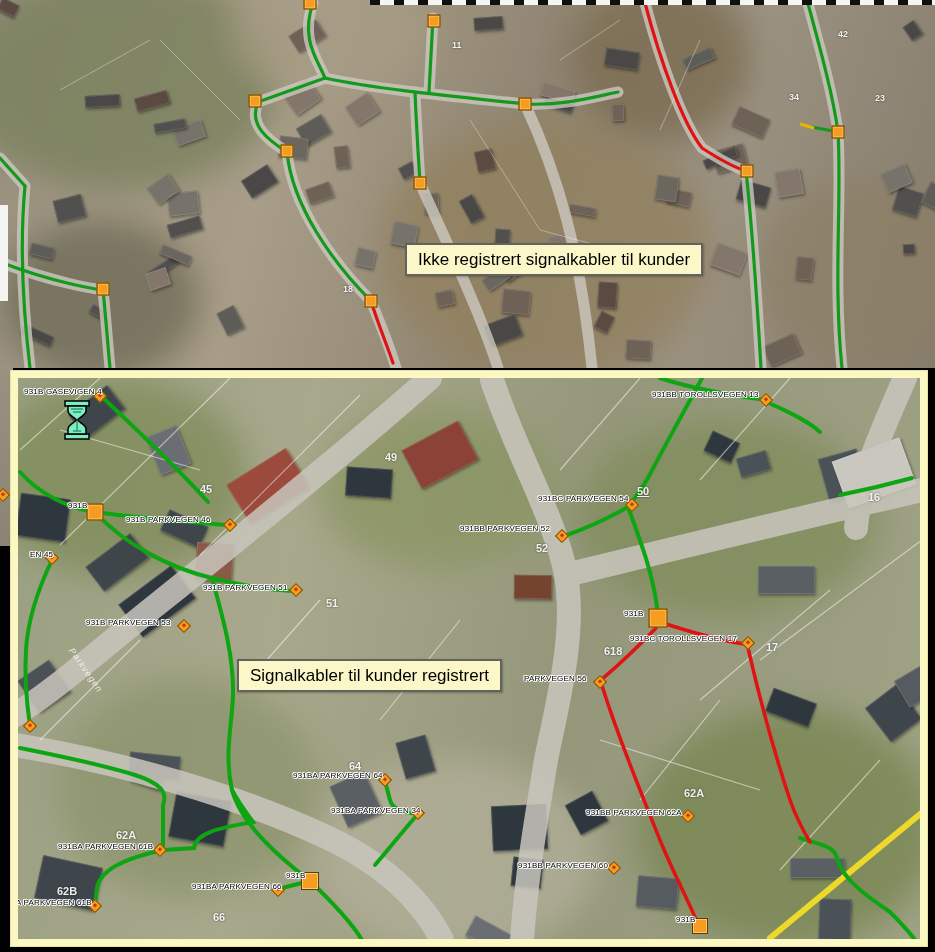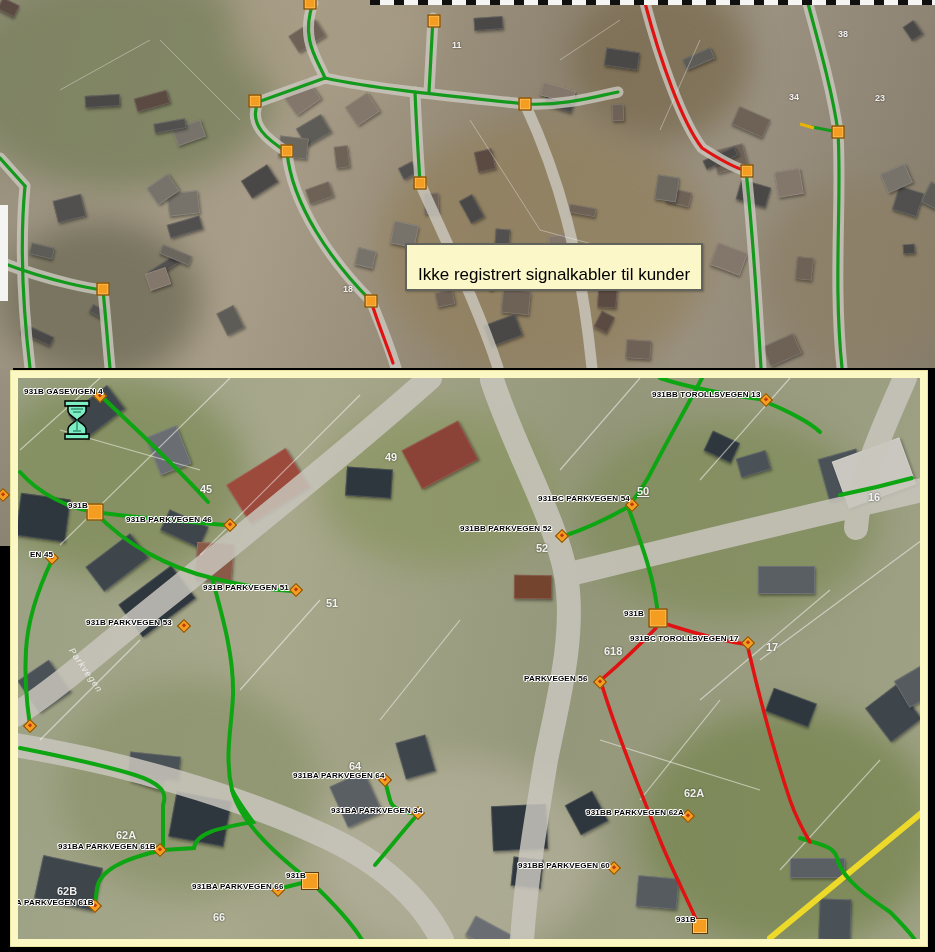--- a/index.html
+++ b/index.html
@@ -15,27 +15,27 @@
   #lstrip{left:0;top:368px;width:13px;height:178px;
     background:linear-gradient(#9a9180,#8b8472);}
   .blob{position:absolute;border-radius:50%;filter:blur(16px);opacity:.75;}
   .house{position:absolute;box-shadow:1px 2px 3px rgba(0,0,0,.35), inset 0 0 0 1px rgba(255,255,255,.12);}
   svg.ov{position:absolute;left:0;top:0;}
   .sq{position:absolute;background:#f49d20;border:1px solid #5f3c05;
       box-shadow:inset 0 0 0 1px #ffc76e;transform:translate(-50%,-50%);}
   .dia{position:absolute;width:8px;height:8px;background:#f49d20;border:1px solid #7c4a00;
       transform:translate(-50%,-50%) rotate(45deg);}
   .dia i{position:absolute;left:2px;top:2px;width:3px;height:3px;background:#c03a10;display:block;}
-  .lbl{position:absolute;font-weight:bold;font-size:8px;letter-spacing:.2px;color:#000;white-space:nowrap;
+  .lbl{position:absolute;font-weight:normal;font-size:8px;letter-spacing:.2px;color:#000;white-space:nowrap;
       text-shadow:1px 0 0 #fff,-1px 0 0 #fff,0 1px 0 #fff,0 -1px 0 #fff,1px 1px 0 #fff,-1px -1px 0 #fff;}
   .num{position:absolute;font-weight:bold;font-size:11px;color:rgba(255,255,255,.92);
       text-shadow:0 0 2px rgba(0,0,0,.65);white-space:nowrap;}
   .numt{font-size:9px;}
   .callout{position:absolute;background:#fcf7c9;border:2px solid #63635e;color:#000;
-      font-size:17px;padding:20px 11px 4px;white-space:nowrap;box-shadow:1px 1px 2px rgba(0,0,0,.25);}
+      font-size:17px;padding:5px 11px 4px;white-space:nowrap;box-shadow:1px 1px 2px rgba(0,0,0,.25);}
   #dashes{position:absolute;left:370px;top:0;width:565px;height:5px;background:
       repeating-linear-gradient(90deg,#101010 0 10px,#f5f5f3 10px 24px);}
   #notch{position:absolute;left:0;top:205px;width:8px;height:96px;background:#f4f4f2;}
   .street{position:absolute;font-style:italic;font-size:9px;color:rgba(255,255,255,.75);
       transform:rotate(55deg);transform-origin:0 0;letter-spacing:1px;}
   .hour{position:absolute;}
 </style>
 </head>
 <body>
 
@@ -174,21 +174,21 @@
         <div class="sq" style="left: 287px; top: 151px; width: 11px; height: 11px;"></div>
         <div class="sq" style="left: 525px; top: 104px; width: 11px; height: 11px;"></div>
         <div class="sq" style="left: 420px; top: 183px; width: 11px; height: 11px;"></div>
         <div class="sq" style="left: 103px; top: 289px; width: 11px; height: 11px;"></div>
         <div class="sq" style="left: 838px; top: 132px; width: 11px; height: 11px;"></div>
         <div class="sq" style="left: 747px; top: 171px; width: 11px; height: 11px;"></div>
         <div class="sq" style="left: 371px; top: 301px; width: 11px; height: 11px;"></div>
       </div>
     <div id="tnums">
         <div class="num numt" style="left: 452px; top: 40px;">11</div>
-        <div class="num numt" style="left: 838px; top: 29px;">38</div>
+        <div class="num numt" style="left: 838px; top: 29px;">42</div>
         <div class="num numt" style="left: 789px; top: 92px;">34</div>
         <div class="num numt" style="left: 875px; top: 93px;">23</div>
         <div class="num numt" style="left: 343px; top: 284px;">18</div>
       </div>
     <div class="callout" style="left:405px;top:243px;">Ikke registrert signalkabler til kunder</div>
   </div>
 
   <div class="panel" id="lstrip">
       <div class="dia" style="left: 3px; top: 127px;">
         <i></i>
@@ -397,16 +397,17 @@
         </div>
       <div class="street" style="left:57px;top:268px;">Parkvegen</div>
       <div class="hour" style="left:46px;top:22px;">
         <svg width="26" height="40" viewBox="0 0 26 40">
           <rect x="1" y="1" width="24" height="5" fill="#7dedc4" stroke="#000" stroke-width="1.5"></rect>
           <rect x="1" y="34" width="24" height="5" fill="#7dedc4" stroke="#000" stroke-width="1.5"></rect>
           <path d="M4,6 L22,6 L22,11 C22,15 15,17.5 13.6,20 C15,22.5 22,25 22,29 L22,34 L4,34 L4,29 C4,25 11,22.5 12.4,20 C11,17.5 4,15 4,11 Z" fill="#7dedc4" stroke="#000" stroke-width="1.5"></path>
           <path d="M7,9 L19,9 M9,12 L17,12 M13,20 L13,30 M9,31 L17,31" stroke="#0a6b4a" stroke-width="1" fill="none"></path>
         </svg>
       </div>
+      <div class="callout" style="left:219px;top:281px;">Signalkabler til kunder registrert</div>
     </div>
   </div>
 
 </div>
 
 </body></html>

